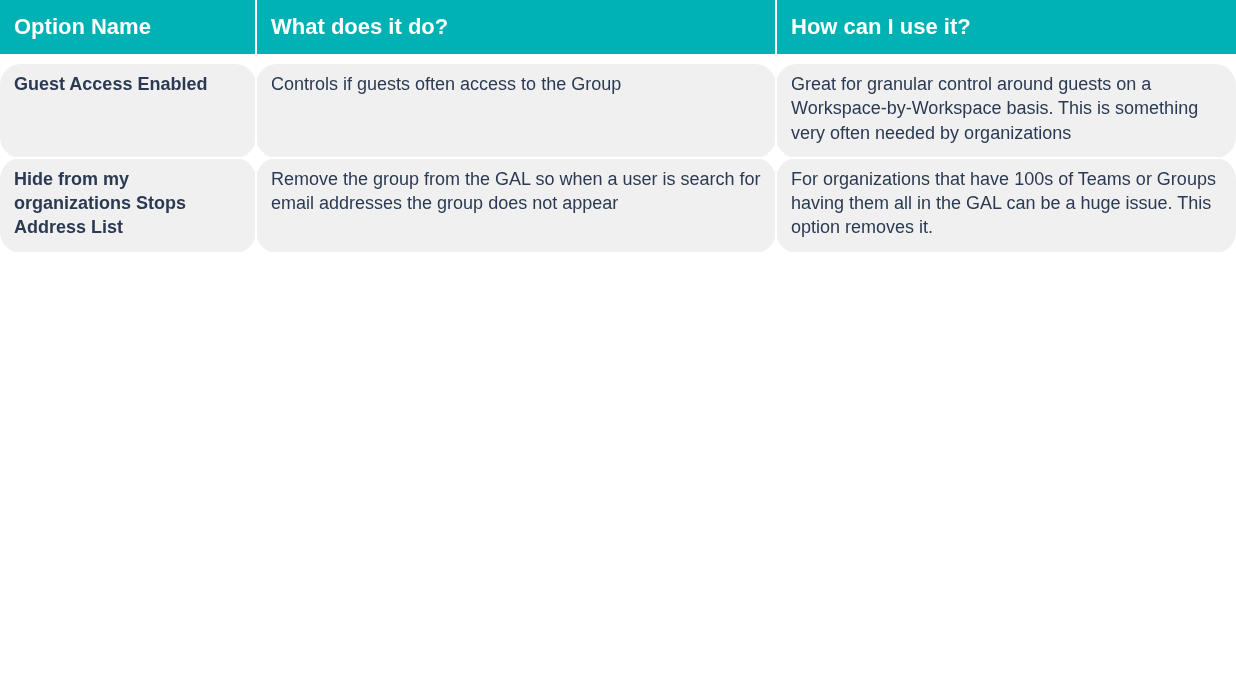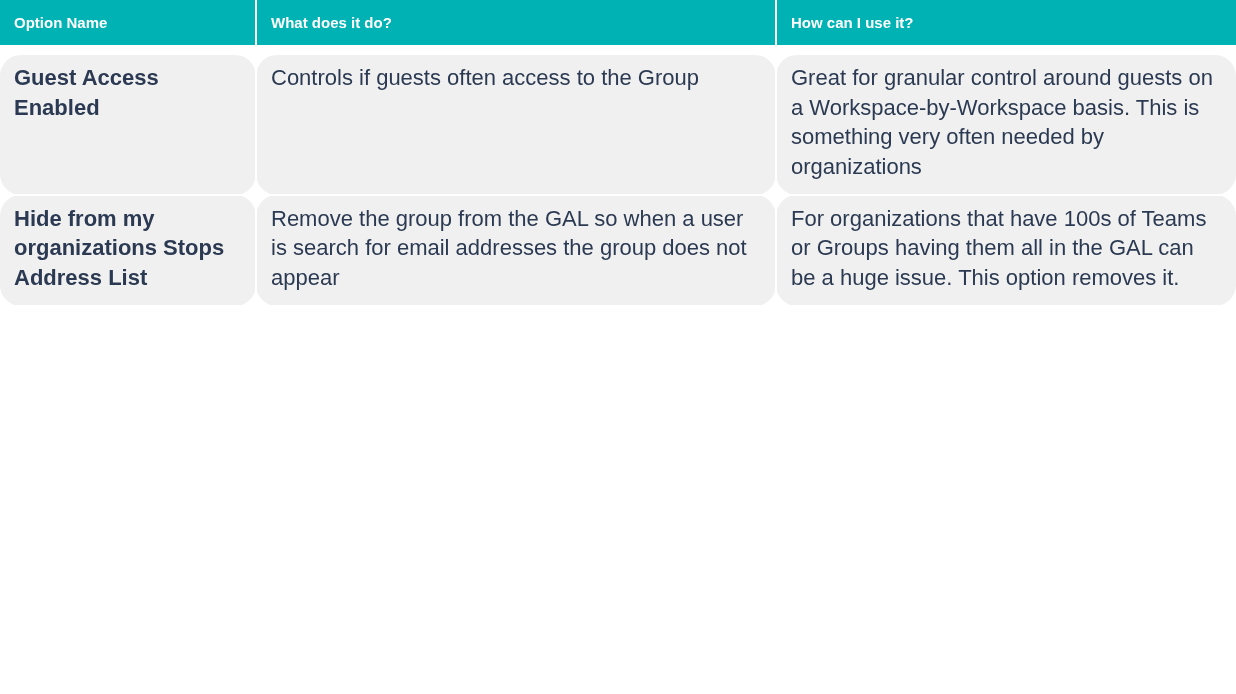--- a/index.html
+++ b/index.html
@@ -23,21 +23,21 @@
   }
   table.options-table col.c-name { width: 256px; }
   table.options-table col.c-what { width: 520px; }
   table.options-table col.c-how  { width: 460px; }
 
   
   table.options-table thead th {
     background: #00b2b3;
     color: #ffffff;
     font-weight: 700;
-    font-size: 15px;
+    font-size: 22px;
     text-align: left;
     vertical-align: middle;
     padding: 14px 14px 14px 14px;
     border-right: 2px solid #ffffff;
     border-bottom: 2px solid #ffffff;
   }
   table.options-table thead th:last-child {
     border-right: none;
   }
 
@@ -46,21 +46,21 @@
     background: #ffffff;
     padding: 0;
     height: 8px;
     border: none;
   }
 
   
   table.options-table tbody td {
     background: #f0f0f0;
     color: #2b3a52;
-    font-size: 22px;
+    font-size: 18px;
     line-height: 1.35;
     vertical-align: top;
     padding: 8px 14px 12px 14px;
     border-right: 2px solid #ffffff;
     border-bottom: 2px solid #ffffff;
     border-radius: 21px;
   }
   table.options-table tbody td:last-child {
     border-right: none;
   }

